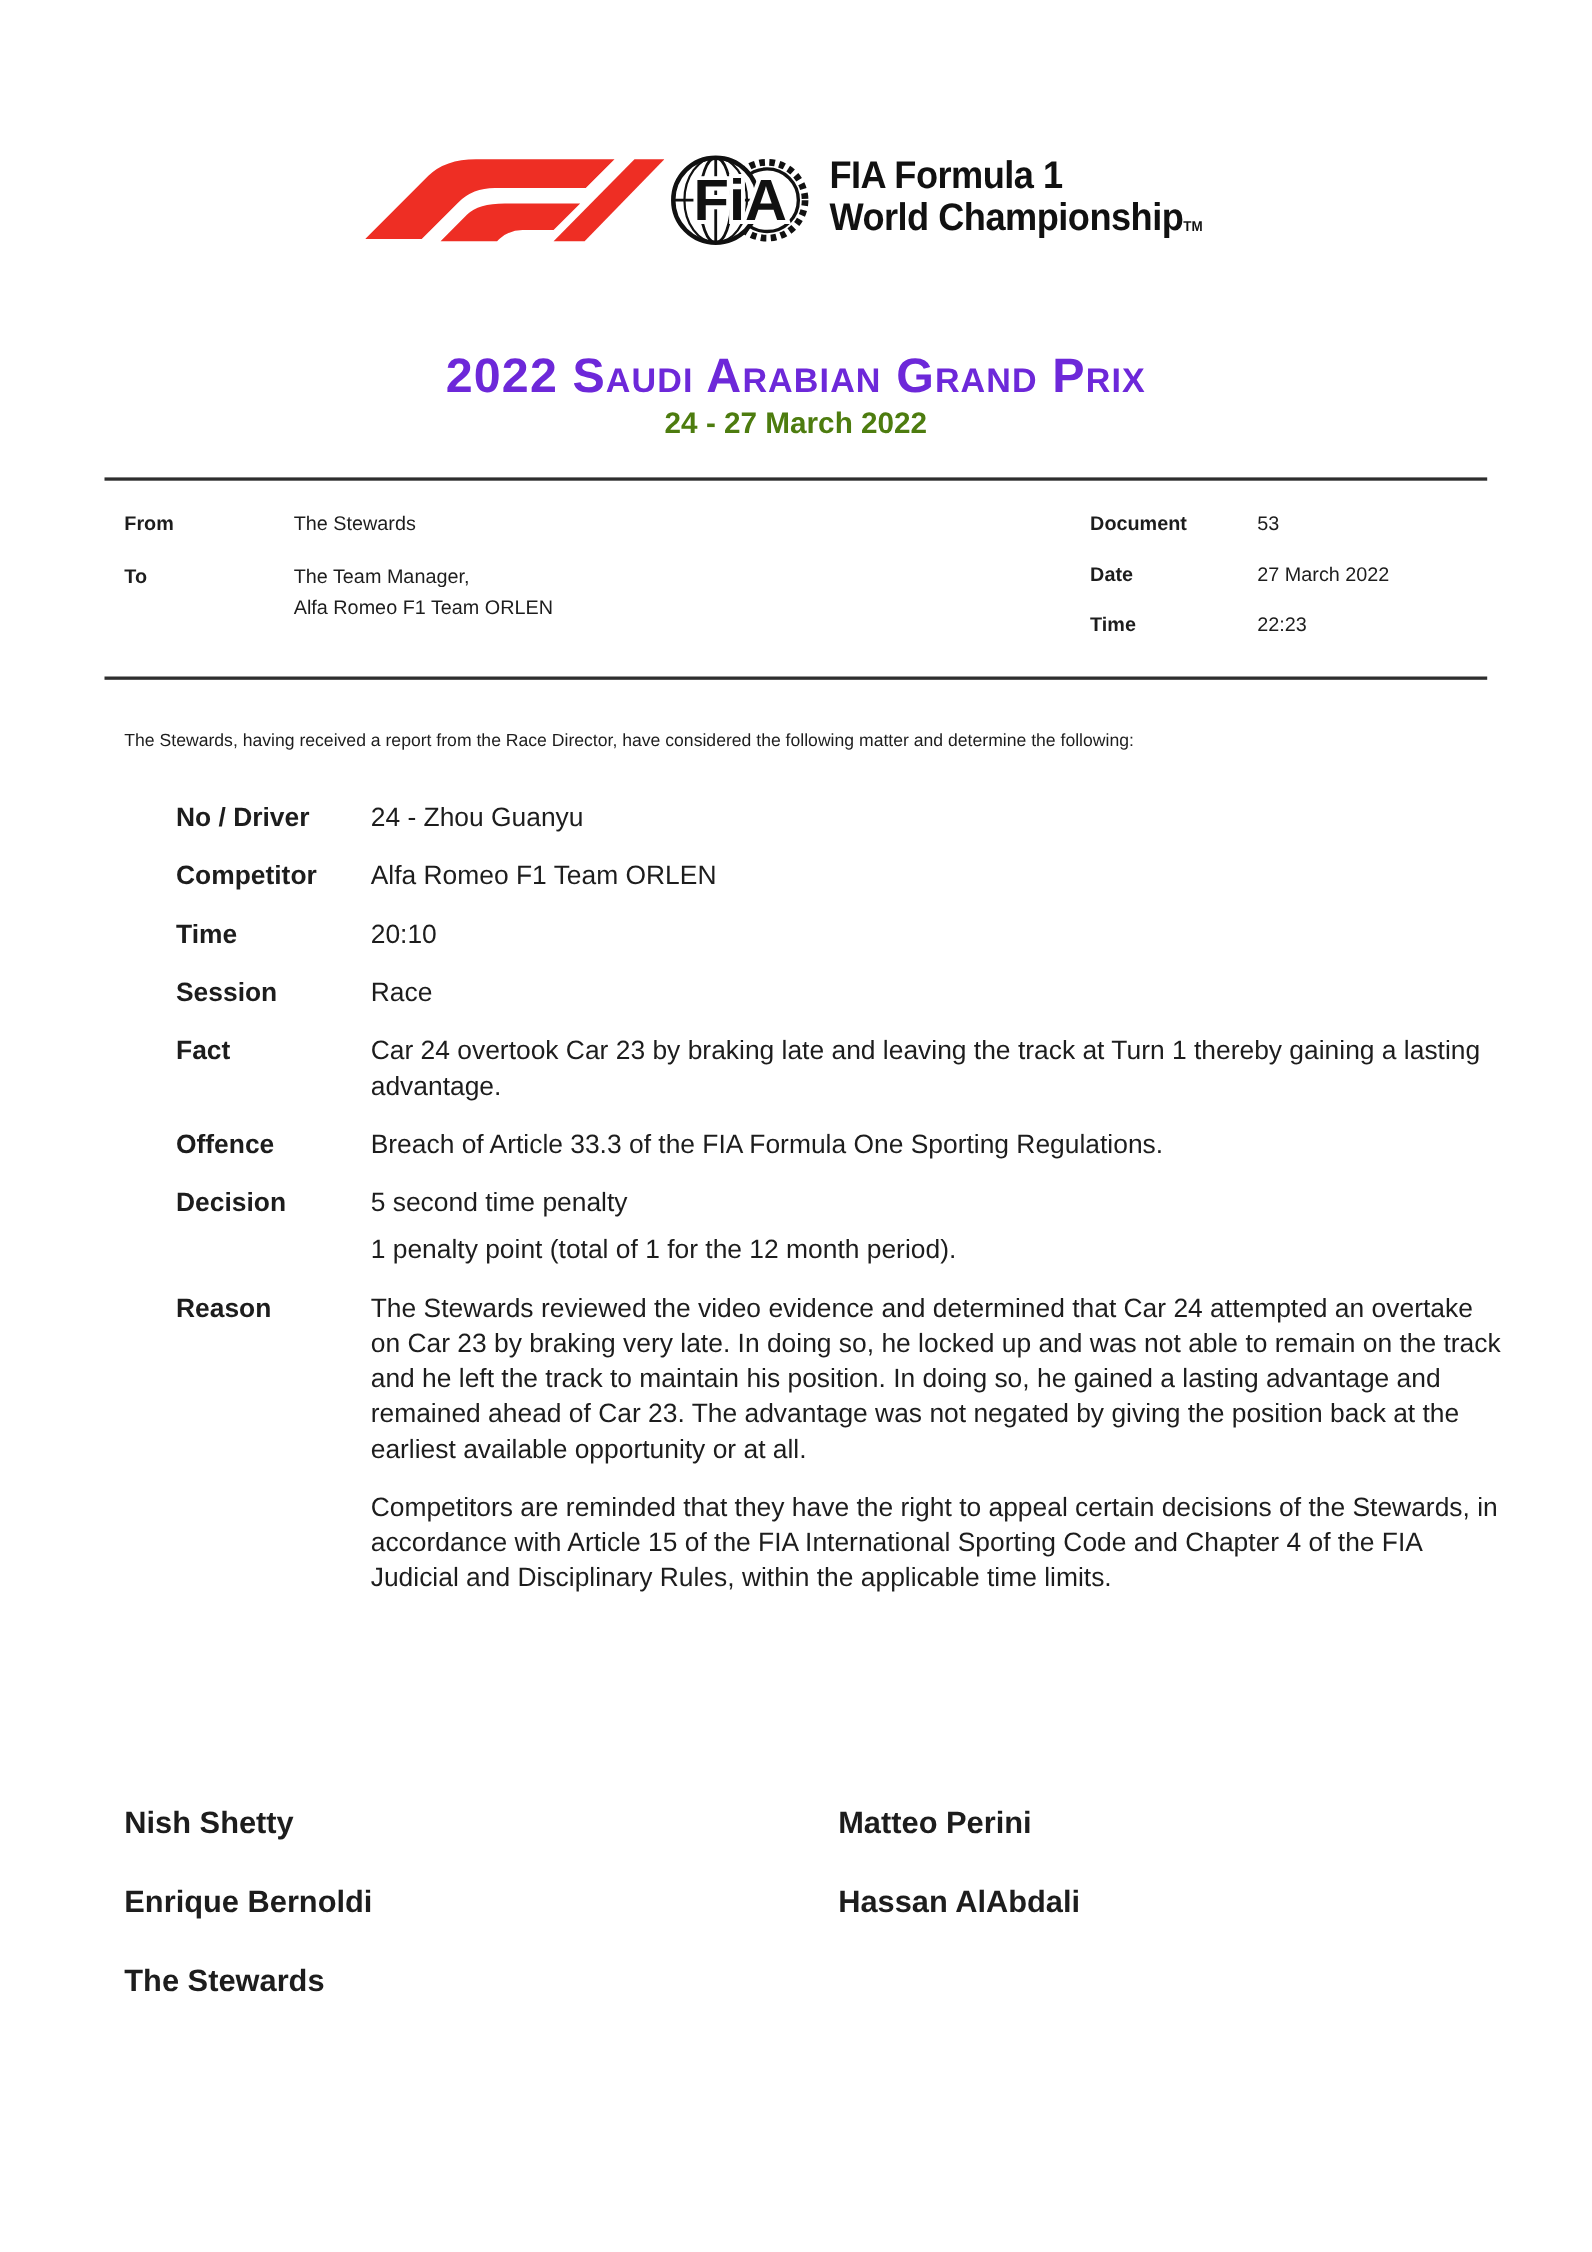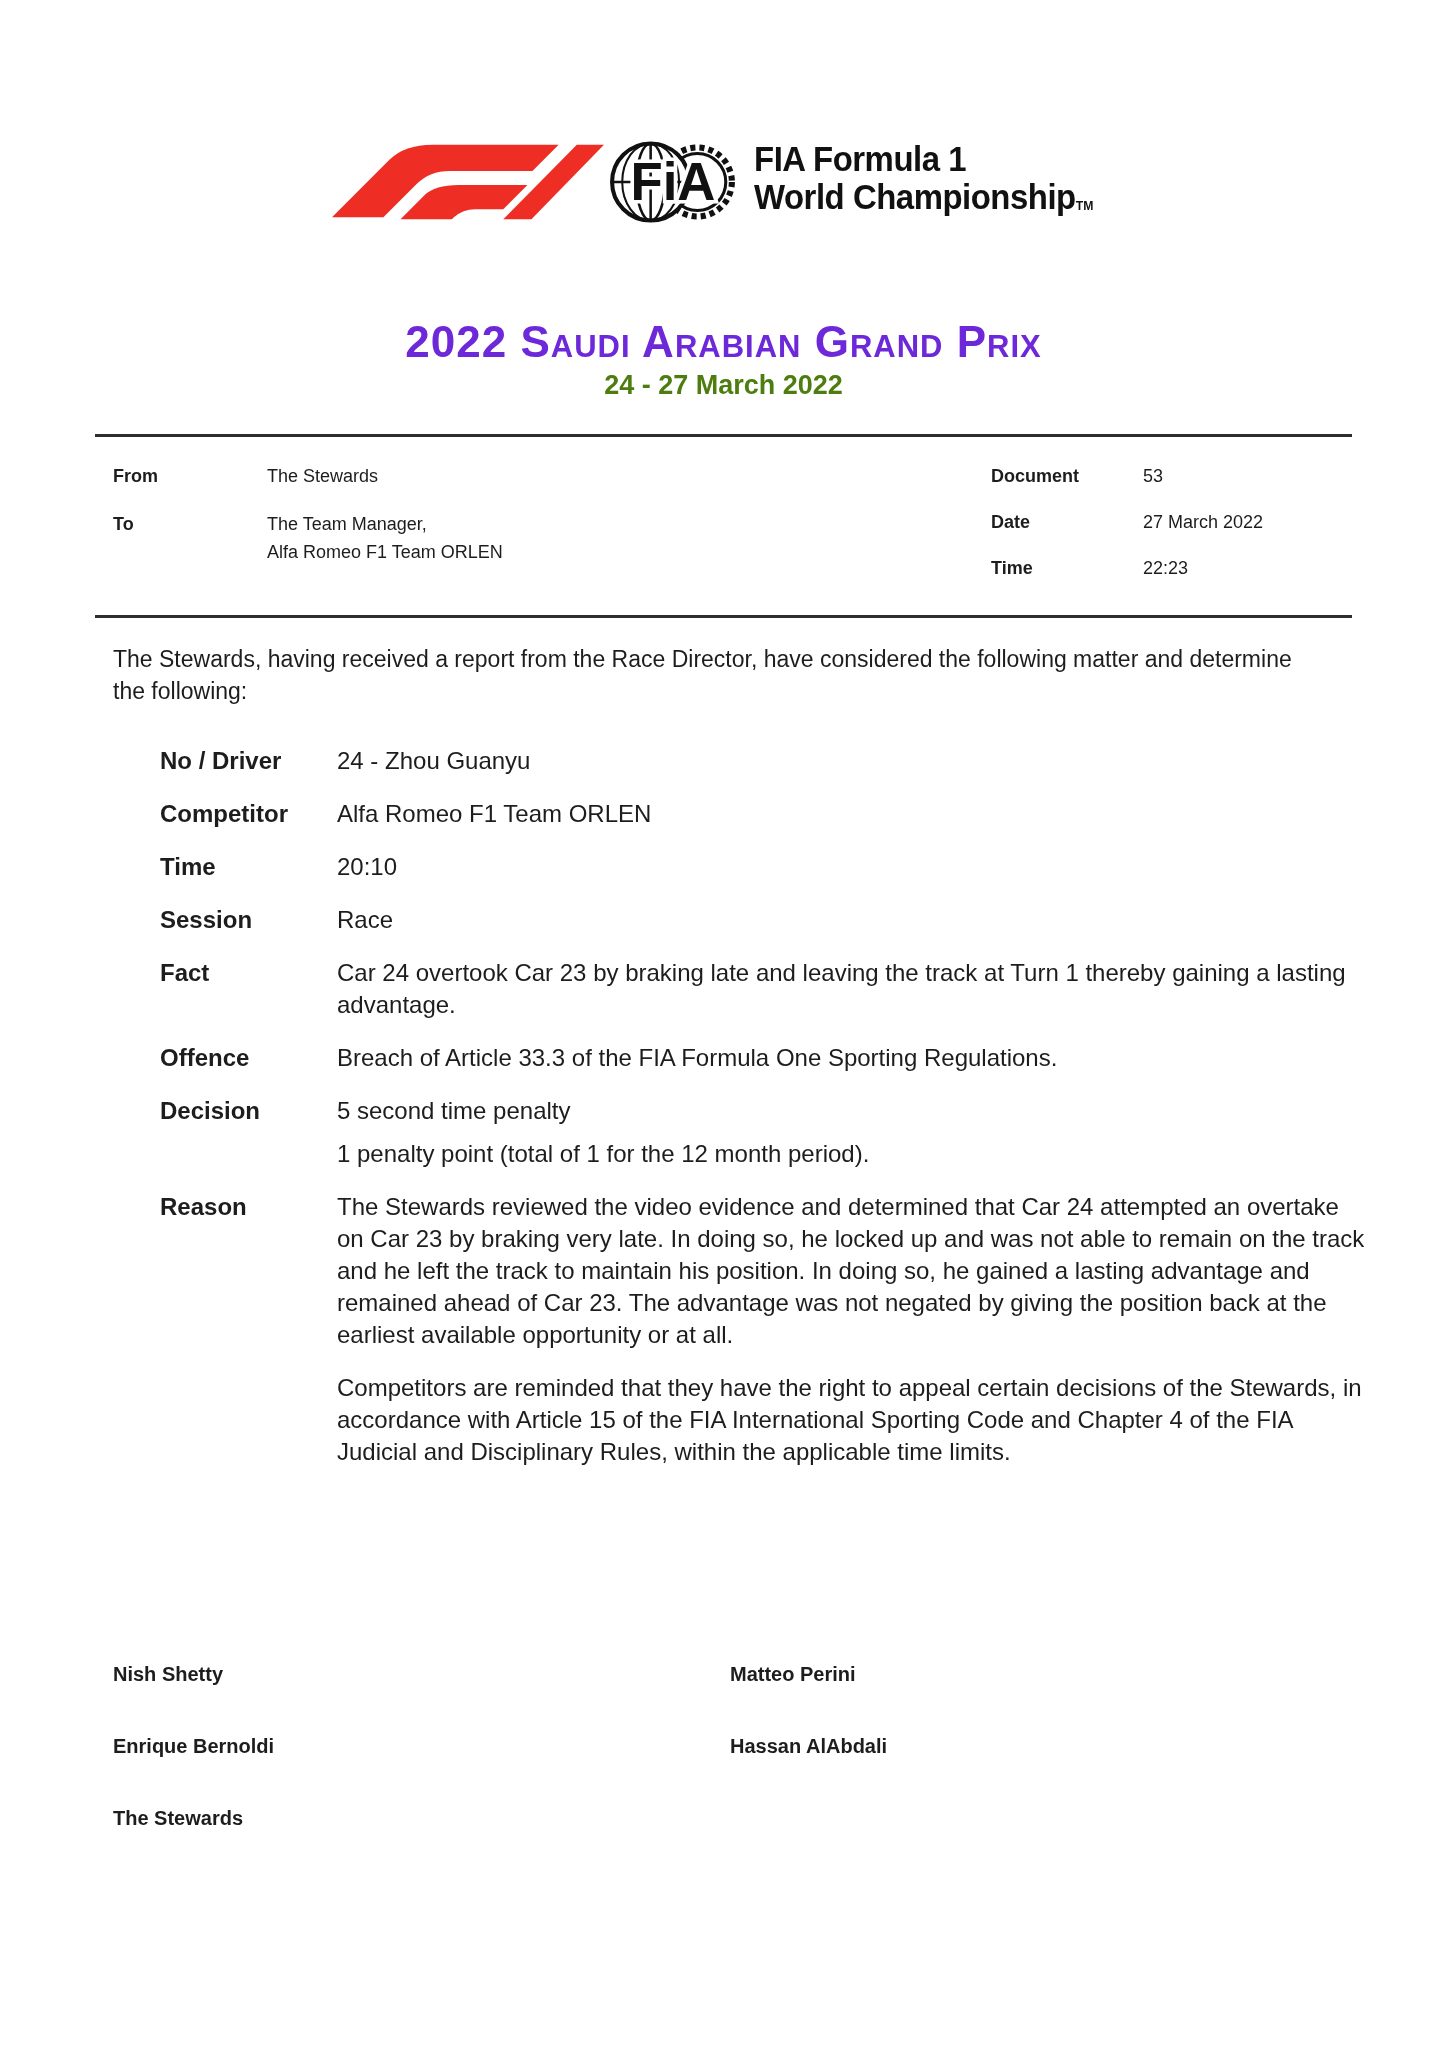--- a/index.html
+++ b/index.html
@@ -85,23 +85,23 @@
   .meta-label{font-weight:700;}
   .meta-right{
     position:absolute;
     left:896px;
     top:25px;
   }
   .meta-right .meta-row{grid-template-columns:152px auto;margin-bottom:18px;}
 
   
   .intro{
-    margin:25px 0 0 113px;
+    margin:40px 0 0 113px;
     max-width:1190px;
-    font-size:23px;
+    font-size:16px;
     line-height:32px;
   }
 
   
   .fields{margin-top:38px;padding-left:47px;}
   .field-row{
     display:grid;
     grid-template-columns:177px 1035px;
     margin-left:113px;
     margin-bottom:21px;
@@ -112,23 +112,24 @@
   .field-value p + p{margin-top:11px;}
   .field-row.wide .field-value p + p{margin-top:21px;}
 
   
   .signatures{margin-top:190px;}
   .sig-row{
     display:grid;
     grid-template-columns:617px auto;
     margin-left:113px;
     margin-bottom:40px;
-    font-size:20px;
+    font-size:28px;
     line-height:32px;
     font-weight:700;
+    gap:32px;
   }
 </style>
 </head>
 <body>
 
 <div class="page">
 
   <div class="header">
     <svg class="f1-logo" width="272" height="76" viewBox="0 0 270 74" aria-hidden="true">
       <path fill="var(--f1-red)" d="M 100 0 H 225 L 199 26 H 117 Q 97 26 84 39 L 51 72 H 0 L 57 15 Q 72 0 100 0 Z"></path>

